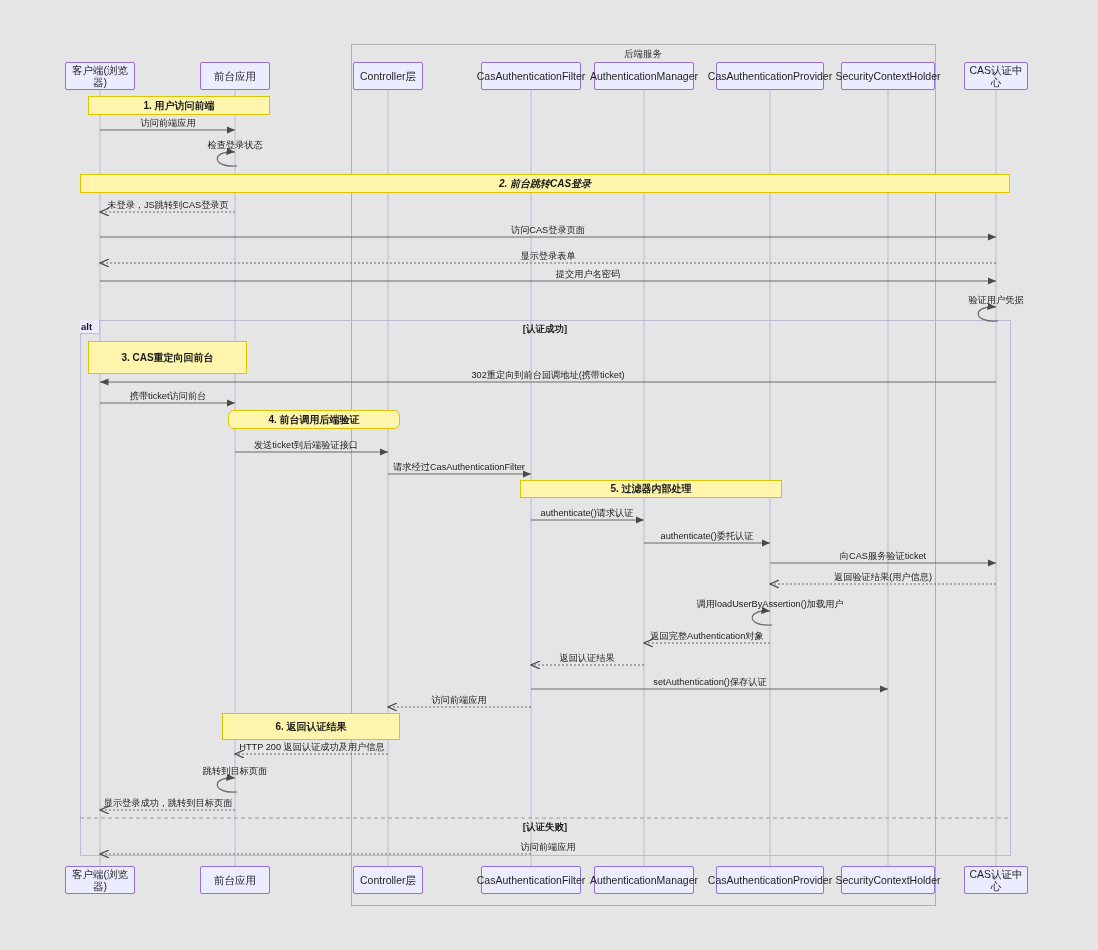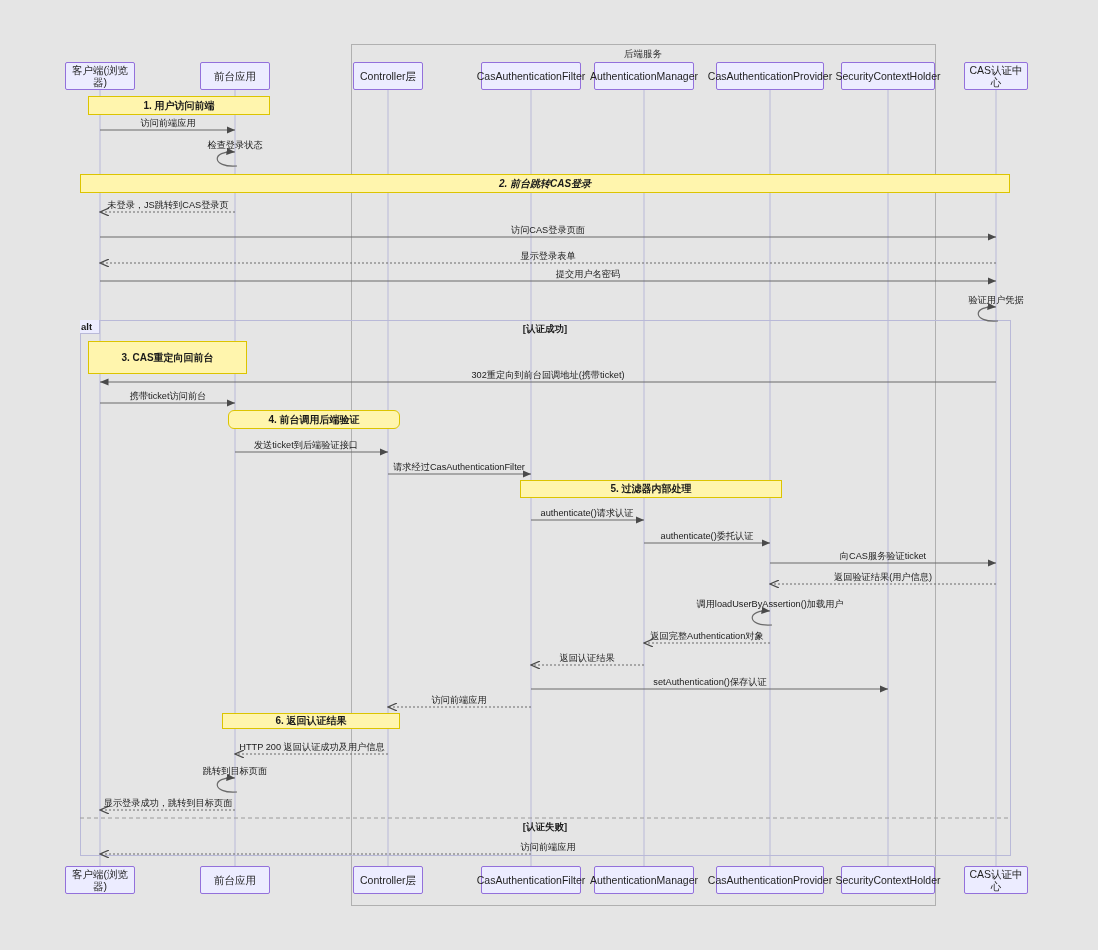--- a/index.html
+++ b/index.html
@@ -115,21 +115,21 @@
       <div class="pbox" style="left: 964px; top: 62px; width: 64px; height: 28px;">CAS认证中心</div>
       <div class="pbox" style="left: 964px; top: 866px; width: 64px; height: 28px;">CAS认证中心</div>
       <div class="altlabel" style="left: 80px; top: 320px;">alt</div>
       <div class="grouplabel" style="left: 545px; top: 323px; transform: translateX(-50%);">[认证成功]</div>
       <div class="grouplabel" style="left: 545px; top: 821px; transform: translateX(-50%);">[认证失败]</div>
       <div class="note" style="left: 88px; top: 96px; width: 182px; height: 19px;">1. 用户访问前端</div>
       <div class="note" style="left: 80px; top: 174px; width: 930px; height: 19px; font-style: italic;">2. 前台跳转CAS登录</div>
       <div class="note" style="left: 88px; top: 341px; width: 159px; height: 33px;">3. CAS重定向回前台</div>
       <div class="note" style="left: 228px; top: 410px; width: 172px; height: 19px; border-radius: 6px;">4. 前台调用后端验证</div>
       <div class="note" style="left: 520px; top: 480px; width: 262px; height: 18px;">5. 过滤器内部处理</div>
-      <div class="note" style="left: 222px; top: 713px; width: 178px; height: 16px;">6. 返回认证结果</div>
+      <div class="note" style="left: 222px; top: 713px; width: 178px; height: 27px;">6. 返回认证结果</div>
       <div class="msg" style="left: 168px; top: 117px;">访问前端应用</div>
       <div class="msg" style="left: 235px; top: 139px;">检查登录状态</div>
       <div class="msg" style="left: 168px; top: 199px;">未登录，JS跳转到CAS登录页</div>
       <div class="msg" style="left: 548px; top: 224px;">访问CAS登录页面</div>
       <div class="msg" style="left: 548px; top: 250px;">显示登录表单</div>
       <div class="msg" style="left: 548px; top: 268px; margin-left: 40px;">提交用户名密码</div>
       <div class="msg" style="left: 996px; top: 294px;">验证用户凭据</div>
       <div class="msg" style="left: 548px; top: 369px;">302重定向到前台回调地址(携带ticket)</div>
       <div class="msg" style="left: 168px; top: 390px; text-align: right;">携带ticket访问前台</div>
       <div class="msg" style="left: 306px; top: 439px;">发送ticket到后端验证接口</div>

